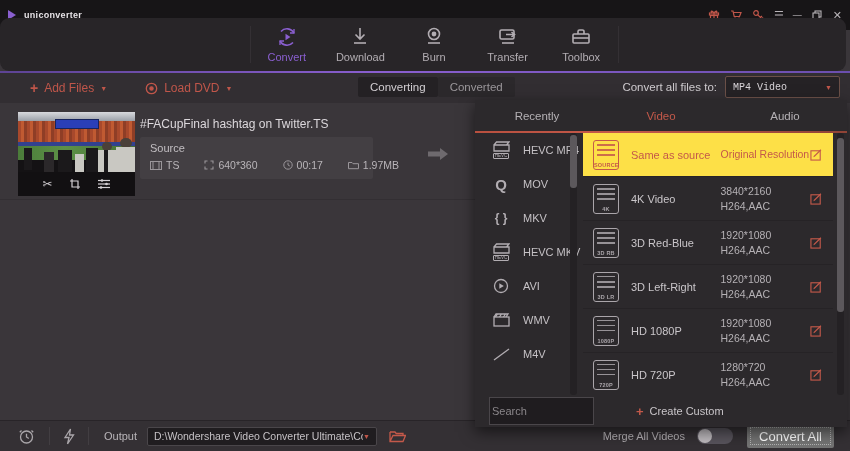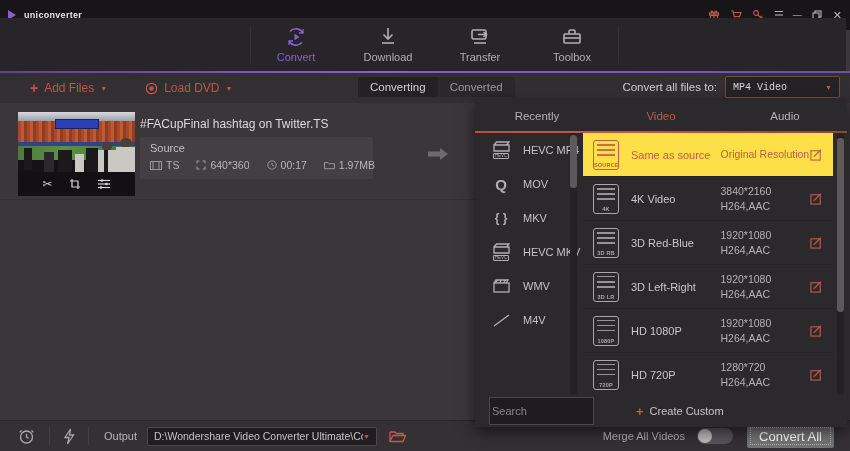--- a/index.html
+++ b/index.html
@@ -10,21 +10,21 @@
   
   .titlebar { position:absolute; top:0; left:0; right:0; height:30px; background:#171517; display:flex; align-items:center; }
   .logo-tri { width:0; height:0; border-left:8px solid #8a5fd0; border-top:5px solid transparent; border-bottom:5px solid transparent; margin-left:8px; }
   .app-title { font-size:9px; font-weight:bold; color:#e8e4e8; letter-spacing:.3px; margin-left:8px; }
   .tb-right { margin-left:auto; display:flex; align-items:center; gap:9px; padding-right:8px; }
   .tb-ic { width:13px; height:13px; display:flex; align-items:center; justify-content:center; color:#c0564a; }
   .tb-ic svg { display:block; }
   .tb-glyph { color:#b9b5b9; font-size:11px; line-height:13px; }
 
   
-  .navbar { position:absolute; top:18px; left:0; right:4px; height:53px; background:#282528; }
+  .navbar { position:absolute; top:18px; left:0; right:4px; height:53px; background:#282528;border-radius:9px; }
   .nav-sep { position:absolute; top:8px; bottom:8px; width:1px; background:#343034; }
   .nav-tabs { position:absolute; left:250px; top:0; width:368px; height:53px; display:flex; }
   .nav-tab { flex:1; display:flex; flex-direction:column; align-items:center; justify-content:center; gap:3px; cursor:pointer; }
   .nav-tab .nicon { height:22px; display:flex; align-items:flex-end; justify-content:center; color:#b2adb2; }
   .nav-tab .nlabel { font-size:11px; color:#b2adb2; }
   .nav-tab.active .nicon, .nav-tab.active .nlabel { color:#8a5fd0; }
   .purple-line { position:absolute; top:71px; left:0; right:0; height:2px; background:linear-gradient(90deg,#5d4394,#8a5fd0 45%,#6b4fae); }
 
   
   .toolbar { position:absolute; top:73px; left:0; right:0; height:30px; background:#322e32; display:flex; align-items:center; }
@@ -51,21 +51,21 @@
   .pitch { position:absolute; top:34px; left:0; right:0; height:14px; background:linear-gradient(90deg,#4b7c3a,#5d9147 40%,#456f34); }
   .p1 { position:absolute; background:#1b191b; }
   .p2 { position:absolute; background:#2b282a; }
   .shirt { position:absolute; background:#c9c8c2; }
   .head { position:absolute; background:#4a4039; border-radius:50%; }
   .thumb-bar { position:absolute; bottom:0; left:0; right:0; height:24px; background:rgba(18,16,18,.92); display:flex; align-items:center; justify-content:center; gap:16px; color:#d5d1d5; }
   .thumb-bar .ti { font-size:12px; cursor:pointer; display:flex; align-items:center; }
   .file-name { position:absolute; left:140px; top:11px; font-size:12px; color:#dcd8dc; }
   .source-box { position:absolute; left:140px; top:31px; width:233px; height:42px; background:#433f43; border-radius:2px; padding:5px 10px; }
   .source-box .s-title { font-size:11px; color:#c2bec2; }
-  .s-meta { display:flex; align-items:center; gap:0; margin-top:5px; color:#b9b5b9; font-size:10.5px; }
+  .s-meta { display:flex; align-items:center; gap:8px; margin-top:5px; color:#b9b5b9; font-size:10.5px; }
   .s-item { display:flex; align-items:center; gap:4px; margin-right:17px; }
   .s-item svg { color:#9a969a; }
   .flow-arrow { position:absolute; left:426px; top:41px; color:#6e6a6e; }
 
   
   .panel { position:absolute; left:475px; top:100px; width:372px; height:327px; background:#2c292c; box-shadow:0 5px 14px rgba(0,0,0,.55); z-index:5; }
   .p-tabs { position:absolute; top:0; left:0; right:0; height:31px; display:flex; }
   .p-tab { flex:1; display:flex; align-items:center; justify-content:center; font-size:11.5px; color:#b5b1b5; cursor:pointer; }
   .p-tab.active { color:#c4594a; }
   .p-underline { position:absolute; top:31px; left:0; right:0; height:2px; background:linear-gradient(90deg,#b9503f,#c4594a 40%,#8f4336); }
@@ -173,20 +173,30 @@
         <span class="nicon">
           <svg width="20" height="22" viewBox="0 0 20 22" fill="none" stroke="currentColor" stroke-width="1.6">
               <path d="M10 2 v10 M5.5 8.5 L10 13 l4.5 -4.5"></path>
               <line x1="4" y1="17" x2="16" y2="17"></line>
             </svg>
         </span>
         <span class="nlabel">Download</span>
       </div>
       <div class="nav-tab">
         <span class="nicon">
+          <svg width="20" height="22" viewBox="0 0 20 22" fill="none" stroke="currentColor" stroke-width="1.6">
+              <circle cx="10" cy="8" r="5.5"></circle>
+              <circle cx="10" cy="8" r="1.6" fill="currentColor"></circle>
+              <line x1="4" y1="17" x2="16" y2="17"></line>
+            </svg>
+        </span>
+        <span class="nlabel">Burn</span>
+      </div>
+      <div class="nav-tab">
+        <span class="nicon">
           <svg width="22" height="22" viewBox="0 0 22 22" fill="none" stroke="currentColor" stroke-width="1.6">
               <rect x="3" y="4" width="14" height="9" rx="1.5"></rect>
               <path d="M9 8.5 h8 M14.5 6 L17.5 8.5 L14.5 11"></path>
               <line x1="5" y1="17" x2="17" y2="17"></line>
             </svg>
         </span>
         <span class="nlabel">Transfer</span>
       </div>
       <div class="nav-tab">
         <span class="nicon">
@@ -343,20 +353,29 @@
               <svg width="17" height="11" viewBox="0 0 17 11" fill="none" stroke="currentColor" stroke-width="1.3">
                   <path d="M1 4 h15 v6 H1 z M1 4 L3.5 1 H16 L13.5 4"></path>
                 </svg>
               <span class="hevc-badge">HEVC</span>
             </span>
           </span>
           <span class="flabel">HEVC MKV</span>
         </div>
         <div class="fmt-item">
           <span class="ficon">
+            <svg width="16" height="16" viewBox="0 0 16 16" fill="none" stroke="currentColor" stroke-width="1.3">
+                <circle cx="8" cy="8" r="6.5"></circle>
+                <path d="M6.3 5.3 L10.8 8 L6.3 10.7 Z" fill="currentColor" stroke="none"></path>
+              </svg>
+          </span>
+          <span class="flabel">AVI</span>
+        </div>
+        <div class="fmt-item">
+          <span class="ficon">
             <svg width="17" height="14" viewBox="0 0 17 14" fill="none" stroke="currentColor" stroke-width="1.3">
                 <rect x="1" y="4" width="15" height="9"></rect>
                 <path d="M1 4 L3 1 h12 l-2 3 M4.5 1 l-2 3 M8.5 1 l-2 3 M12.5 1 l-2 3"></path>
               </svg>
           </span>
           <span class="flabel">WMV</span>
         </div>
         <div class="fmt-item">
           <span class="ficon">
             <svg width="17" height="13" viewBox="0 0 17 13" fill="none" stroke="currentColor" stroke-width="1.3">

